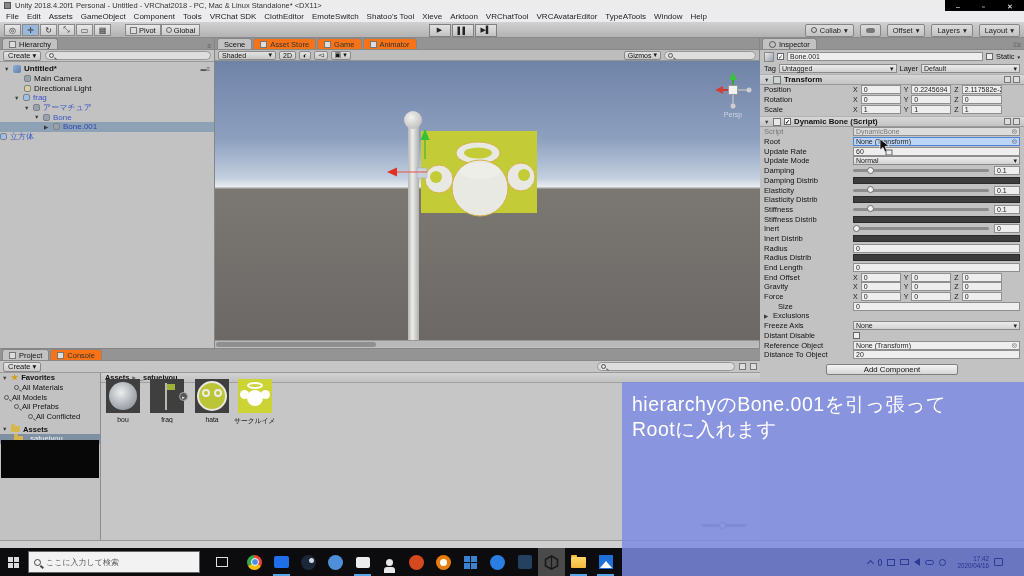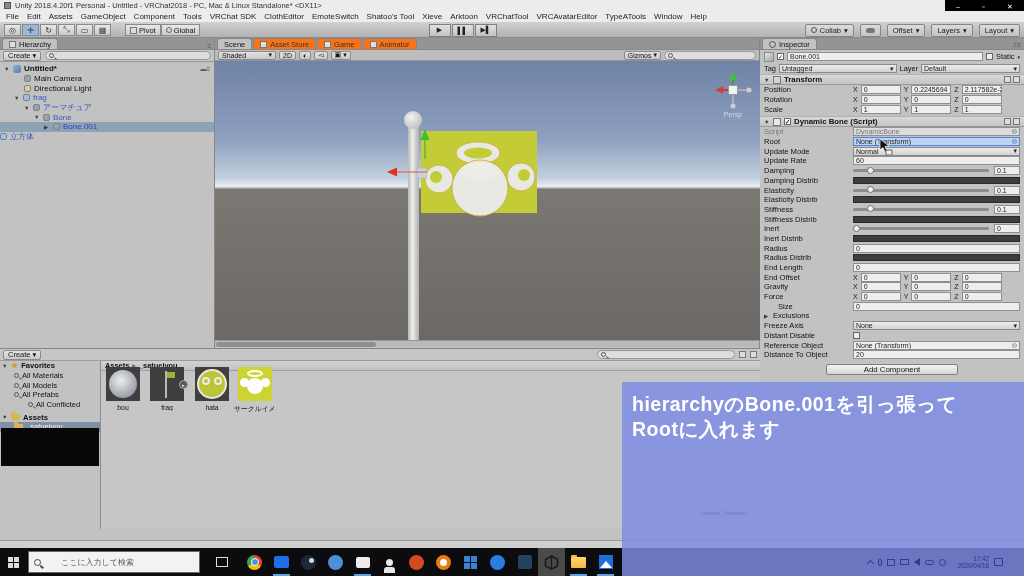--- a/index.html
+++ b/index.html
@@ -66,33 +66,33 @@
 #pright{flex:1;position:relative;background:#c6c6c6}
 #crumb{height:10px;background:linear-gradient(#d2d2d2,#c2c2c2);border-bottom:1px solid #a0a0a0;display:flex;align-items:center;gap:3px;padding-left:4px;font-size:7.4px;font-weight:bold}
 .thumb{position:absolute;width:34px;height:34px;background:#3f3f3f;top:6px}
 .tlbl{position:absolute;top:43px;width:42px;text-align:center;font-size:6.8px;color:#111;white-space:nowrap;overflow:hidden}
 .star{color:#cfa018;font-size:8px}
 .folder{width:9px;height:6px;background:#d8b64e;border-radius:1px;position:relative;flex:none}
 .folder:before{content:"";position:absolute;left:0;top:-2px;width:4px;height:2px;background:#d8b64e;border-radius:1px 1px 0 0}
 
 #statusbar{left:0;top:540px;width:1024px;height:8px;background:#cfcfcf;border-top:1px solid #9a9a9a}
 #taskbar{left:0;top:548px;width:1024px;height:28px;background:#0c0c0e;display:flex;align-items:center}
-#tsearch{width:172px;height:22px;background:#f2f2f2;border:1px solid #666;display:flex;align-items:center;gap:20px;padding:0 5px;margin-left:2px}
+#tsearch{width:172px;height:22px;background:#f2f2f2;border:1px solid #666;display:flex;align-items:center;gap:5px;padding:0 5px;margin-left:2px}
 #tsearch input{border:none;background:transparent;font-size:8px;width:130px;outline:none;color:#333}
 #tsearch input::placeholder{color:#555}
 .tmag{width:7px;height:7px;border:1.5px solid #444;border-radius:50%;position:relative;flex:none}
 .tmag:after{content:"";position:absolute;left:5px;top:6px;width:4px;height:1.5px;background:#444;transform:rotate(40deg)}
 .appbtn{width:27px;height:28px;display:flex;align-items:center;justify-content:center;position:relative;flex:none}
 .appbtn .ul{position:absolute;bottom:0;left:5px;width:17px;height:2px;background:#55a6e8}
 .circ16{width:15px;height:15px;border-radius:50%}
 #startbtn{width:26px;height:28px;display:flex;align-items:center;justify-content:center}
 .winlogo{display:grid;grid-template-columns:5px 5px;grid-template-rows:5px 5px;gap:1px}
 .winlogo span{background:#dcdcdc}
 #overlay{left:622px;top:382px;width:402px;height:194px;background:rgba(126,140,227,0.84);z-index:50;color:#fff}
-#overlay .otxt{padding:10px 0 0 10px;font-size:19.5px;line-height:25px;font-weight:700;letter-spacing:0.5px}
+#overlay .otxt{padding:10px 0 0 10px;font-size:19.5px;line-height:25px;font-weight:400;letter-spacing:0.5px}
 #tray{position:absolute;left:868px;top:548px;width:156px;height:28px;z-index:60;display:flex;align-items:center;gap:5px;color:#2c3b96}
 .tico{border:1.2px solid #2c3b96;flex:none}
 #clock{font-size:6.3px;line-height:7px;text-align:right;color:#26338f;width:38px}
 .cursor{position:absolute;z-index:70}
 </style>
 </head>
 <body>
 
 <div id="root">
 
@@ -435,29 +435,29 @@
         </span>
     </div>
     <div class="irow">
       <span class="ilbl">Root</span>
       <span class="fld grow objf hl">
           <span>None (Transform)</span>
           <span class="target">◎</span>
         </span>
     </div>
     <div class="irow">
+      <span class="ilbl">Update Rate</span>
+      <span class="fld grow">60</span>
+    </div>
+    <div class="irow">
       <span class="ilbl">Update Mode</span>
       <span class="ddf">
           <span>Normal</span>
           <span>▾</span>
         </span>
-    </div>
-    <div class="irow">
-      <span class="ilbl">Update Rate</span>
-      <span class="fld grow">60</span>
     </div>
     <div class="irow">
       <span class="ilbl">Damping</span>
       <span class="track">
           <span class="knob" style="left:10%"></span>
         </span>
       <span class="fld sval">0.1</span>
     </div>
     <div class="irow">
       <span class="ilbl">Damping Distrib</span>
@@ -567,20 +567,30 @@
     </div>
     <div id="addcomp">Add Component</div>
   </div>
 
   <svg class="cursor" style="left:879px;top:139px" width="14" height="16" viewBox="0 0 14 16">
     <path d="M1,0 L1,11 L4,8.5 L6,13 L8,12 L6,7.5 L10,7 Z" fill="#111" stroke="#fff" stroke-width="0.7"></path>
     <rect x="7" y="11" width="6" height="5" fill="#efefef" stroke="#444" stroke-width="0.8"></rect>
   </svg>
 
   <div id="project" class="abs">
+    <div class="tabbar">
+      <div class="tab">
+          <span class="minicon"></span>
+          <span>Project</span>
+        </div>
+      <div class="tab inactive">
+          <span class="minicon"></span>
+          <span>Console</span>
+        </div>
+    </div>
     <div class="createrow">
       <div class="smallbtn">
           <span>Create</span>
           <span>▾</span>
         </div>
       <div class="searchfld" style="flex:none;width:138px;margin-left:auto">
           <span class="mag"></span>
         </div>
       <span class="minicon"></span>
       <span class="minicon"></span>
@@ -589,21 +599,21 @@
       <div id="pleft">
         <div class="trow" style="padding-left:2px;font-weight:bold">
             <span class="fold">▼</span>
             <span class="star">★</span>
             <span>Favorites</span>
           </div>
         <div class="trow" style="padding-left:14px">
             <span class="mag"></span>
             <span>All Materials</span>
           </div>
-        <div class="trow" style="padding-left:14px">
+        <div class="trow" style="padding-left:4px">
             <span class="mag"></span>
             <span>All Models</span>
           </div>
         <div class="trow" style="padding-left:14px">
             <span class="mag"></span>
             <span>All Prefabs</span>
           </div>
         <div class="trow" style="padding-left:28px">
             <span class="mag"></span>
             <span>All Conflicted</span>

